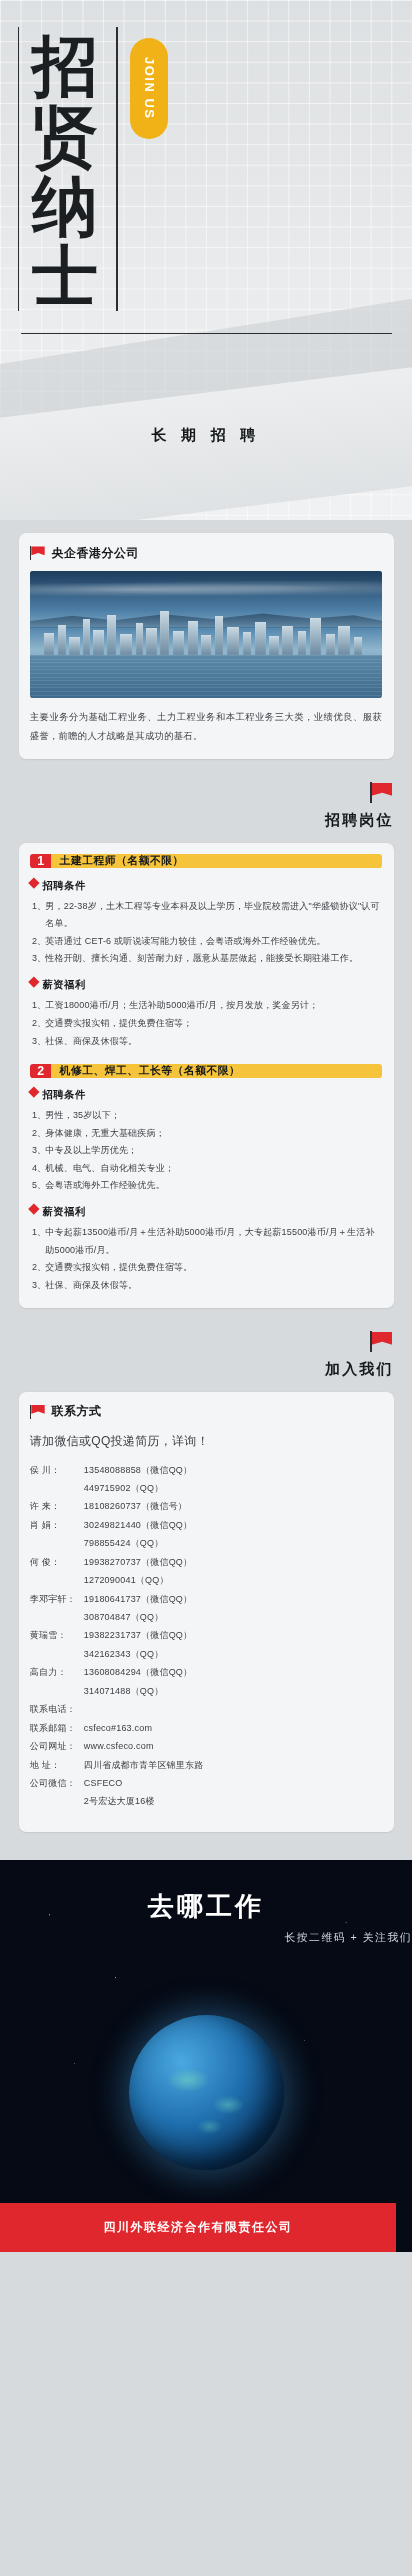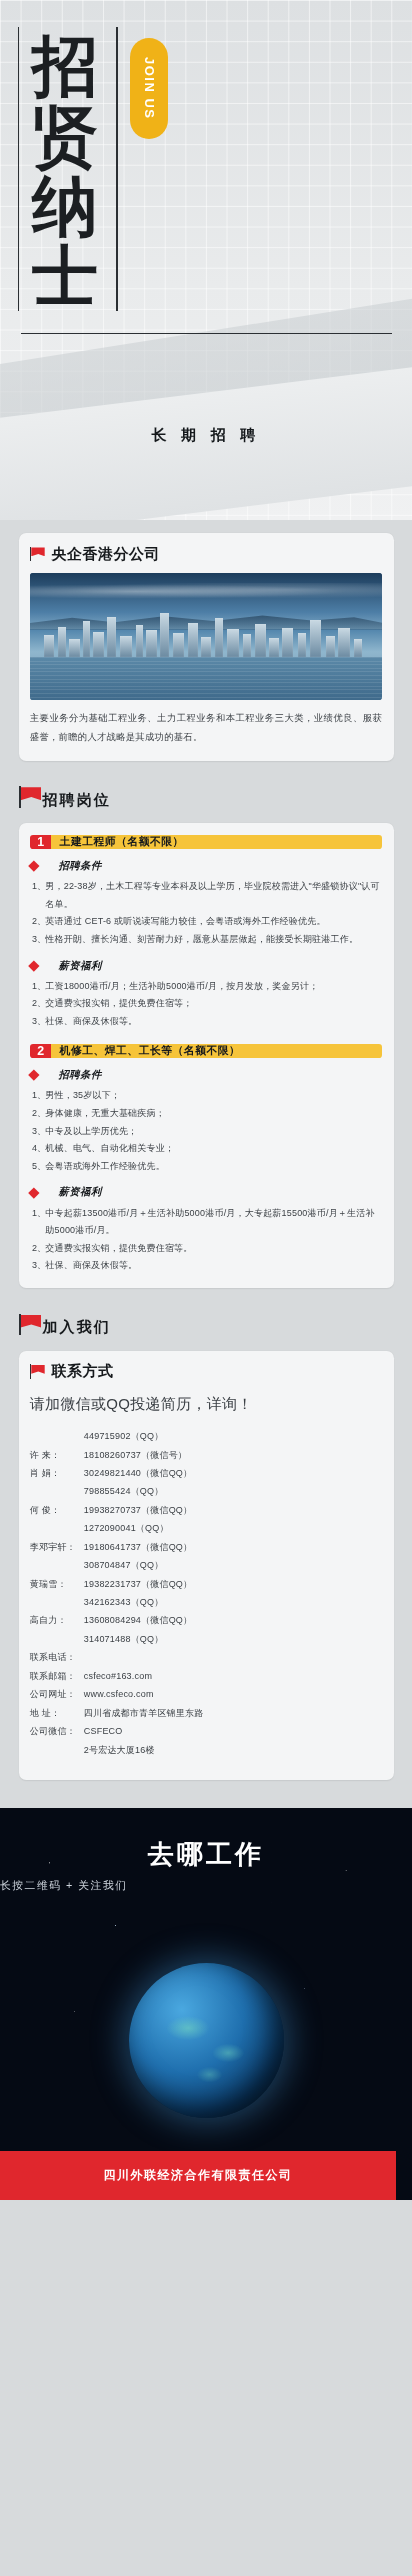--- a/index.html
+++ b/index.html
@@ -102,22 +102,22 @@
     font-weight: bold;
     letter-spacing: 5.2px;
     color: #14181b;
   }
 
   
   .section { width: 412px; padding: 0 18.5px; }
 
   .flag-head {
     display: flex;
-    flex-direction: row;
-    align-items: center;
+    flex-direction: column;
+    align-items: flex-end;
     padding-top: 23px;
   }
   .flag {
     width: 24px; height: 21.6px;
     position: relative;
   }
   .flag .pole {
     position: absolute; left: 0; top: 0;
     width: 2.1px; height: 21.6px; background: #2b2f33;
   }
@@ -150,21 +150,21 @@
   }
   .mini-flag {
     width: 15.5px; height: 14.4px; position: relative; flex: 0 0 auto;
   }
   .mini-flag .pole { position:absolute; left:0; top:0; width:1.5px; height:14.4px; background:#2b2f33; }
   .mini-flag .cloth {
     position:absolute; left:1.5px; top:0.5px; width:13.4px; height:8.8px; background:#e0272d;
     clip-path: polygon(0 0, 100% 0, 100% 100%, 52% 74%, 0 100%);
   }
   .card-header-title {
-    font-size: 15px; font-weight: bold; color: #16191c; letter-spacing: 0.5px; font-family: Liberation Serif, serif;
+    font-size: 12px; font-weight: bold; color: #16191c; letter-spacing: 0.5px; font-family: Liberation Serif, serif;
   }
 
   .photo {
     width: 100%;
     height: 127px;
     border-radius: 3.1px;
     overflow: hidden;
     position: relative;
     background: linear-gradient(180deg,#2b4a6b 0%, #4a7fa8 42%, #8fb6cd 62%, #6d93ae 100%);
   }
@@ -196,21 +196,20 @@
     background: repeating-linear-gradient(180deg, rgba(255,255,255,.10) 0 1px, transparent 1px 3.6px);
   }
 
   .para {
     margin-top: 10.3px;
     font-size: 9.3px;
     line-height: 2.0;
     color: #3a3f44;
     text-align: justify;
     letter-spacing: 0.3px;
-    font-family: Liberation Mono, monospace;
   }
 
   
   .job-head {
     display: flex;
     align-items: stretch;
     border-radius: 3.1px;
     overflow: hidden;
     margin-bottom: 9.3px;
   }
@@ -227,23 +226,22 @@
     background: #f6c43a;
     color: #16191c;
     font-size: 10.8px;
     font-weight: bold;
     display: flex; align-items: center;
     padding-left: 8.2px;
     letter-spacing: 0.5px;
   }
 
   .sub-head {
-    display: flex; align-items: center; gap: 21px;
+    display: flex; gap: 5px;
     margin: 10.3px 0 5.2px 0;
-    font-style: italic;
   }
   .diamond {
     width: 7.7px; height: 7.7px; background: #e0272d;
     transform: rotate(45deg); flex: 0 0 auto;
   }
   .sub-head-text {
     font-size: 10.3px; font-weight: bold; color: #16191c; letter-spacing: 0.5px;
   }
   ol.req {
     list-style: none;
@@ -261,21 +259,21 @@
   }
   ol.req li::before {
     content: counter(req) "、";
     position: absolute; left: 0; top: 0;
     color: #3a3f44;
   }
 
   
   .contact-card { padding-bottom: 21px; }
   .contact-lead {
-    font-size: 15px;
+    font-size: 12px;
     color: #3a3f44;
     line-height: 1.9;
     margin-bottom: 8.2px;
     letter-spacing: 0.3px;
   }
   .contact-list { }
   .contact-row {
     display: flex;
     font-size: 9px;
     line-height: 2.05;
@@ -315,21 +313,21 @@
   .footer-title {
     position: absolute; left: 0; right: 0; top: 29px;
     text-align: center;
     color: #fff;
     font-size: 26px;
     font-weight: bold;
     letter-spacing: 3.1px;
   }
   .footer-sub {
     position: absolute; left: 0; right: 0; top: 71px;
-    text-align: left;
+    text-align: right;
     color: #cfd6de;
     font-size: 10.8px;
     letter-spacing: 1.5px;
   }
   .earth {
     position: absolute;
     left: 50%; top: 155px;
     width: 155px; height: 155px;
     margin-left: -77px;
     border-radius: 50%;
@@ -505,20 +503,24 @@
         <span class="pole"></span>
           <span class="cloth"></span>
       </span>
       <span class="card-header-title">联系方式</span>
     </div>
 
     <div class="contact-lead">请加微信或QQ投递简历，详询！</div>
 
     <div class="contact-list">
       <div class="contact-row">
+        <span class="k">侯  川：</span>
+        <span class="v">13548088858（微信QQ）</span>
+      </div>
+      <div class="contact-row">
         <span class="v v2">449715902（QQ）</span>
       </div>
 
       <div class="contact-row">
         <span class="k">许  来：</span>
         <span class="v">18108260737（微信号）</span>
       </div>
 
       <div class="contact-row">
         <span class="k">肖  娟：</span>

